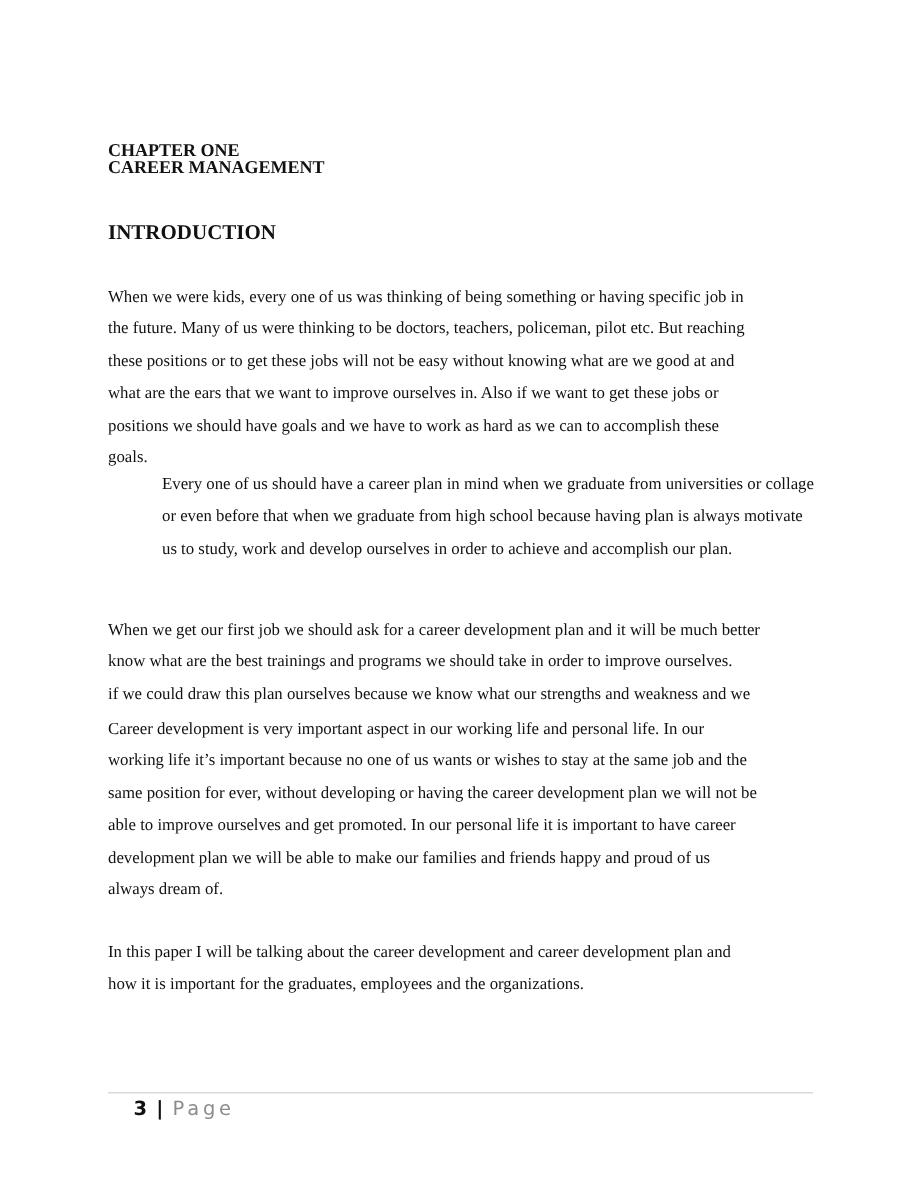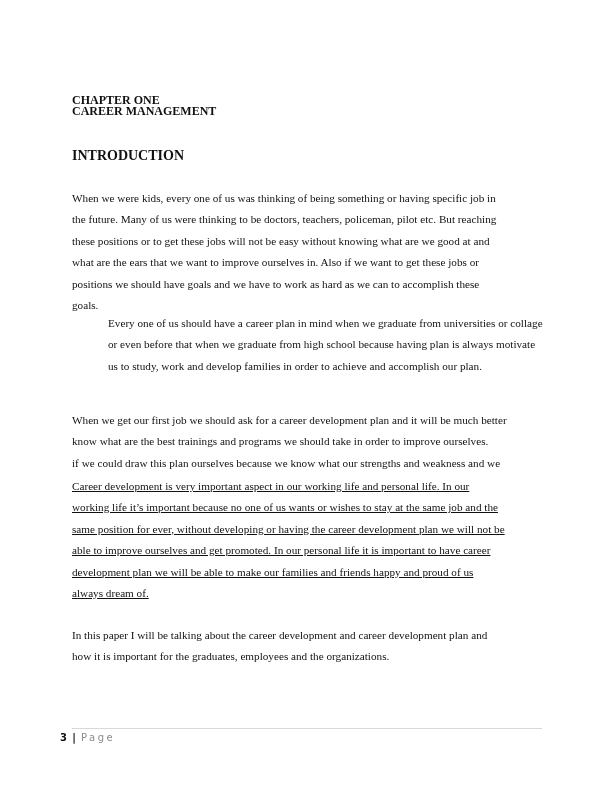--- a/index.html
+++ b/index.html
@@ -7,24 +7,24 @@
            font-family: "Liberation Serif", serif; color: #111; }
     .heading { position: absolute; left: 72px; font-weight: bold; font-size: 12px; white-space: nowrap; }
     #ch1 { top: 93px; }
     #ch2 { top: 104px; }
     #intro { top: 148px; font-size: 14px; text-align: center; }
     .para { position: absolute; left: 72px; width: 470px; font-size: 11.2px; line-height: 21.4px; margin: 0; }
     .para .ln { display: block; white-space: nowrap; }
     #p1 { top: 188px; }
     #p2 { top: 313px; margin-left: 36px; }
     #p3 { top: 410px; }
-    #p4 { top: 476px; text-decoration: underline; }
+    #p4 { top: 476px; }
     #p5 { top: 625px; }
     .footer-rule { position: absolute; left: 72px; width: 470px; top: 728px; height: 1px; background: #d9d9d9; }
-    .footer { position: absolute; left: 60px; top: 732px; font-family: "DejaVu Sans", sans-serif; font-size: 10px; white-space: nowrap; }
+    .footer { position: absolute; left: 89px; top: 732px; font-family: "DejaVu Sans", sans-serif; font-size: 13px; white-space: nowrap; }
     .footer .num { font-weight: bold; color: #111; }
     .footer .sep { font-weight: bold; color: #111; margin: 0 2px; }
     .footer .pg { color: #8c8c8c; letter-spacing: 2.5px; }
   </style>
 </head>
 <body>
 
 <div id="ch1" class="heading">CHAPTER ONE</div>
 <div id="ch2" class="heading">CAREER MANAGEMENT</div>
 <div id="intro" class="heading">INTRODUCTION</div>
@@ -34,21 +34,21 @@
   <span class="ln">the future. Many of us were thinking to be doctors, teachers, policeman, pilot etc. But reaching</span>
   <span class="ln">these positions or to get these jobs will not be easy without knowing what are we good at and</span>
   <span class="ln">what are the ears that we want to improve ourselves in. Also if we want to get these jobs or</span>
   <span class="ln">positions we should have goals and we have to work as hard as we can to accomplish these</span>
   <span class="ln">goals.</span>
 </p>
 
 <p id="p2" class="para">
   <span class="ln">Every one of us should have a career plan in mind when we graduate from universities or collage</span>
   <span class="ln">or even before that when we graduate from high school because having plan is always motivate</span>
-  <span class="ln">us to study, work and develop families in order to achieve and accomplish our plan.</span>
+  <span class="ln">us to study, work and develop ourselves in order to achieve and accomplish our plan.</span>
 </p>
 
 <p id="p3" class="para">
   <span class="ln">When we get our first job we should ask for a career development plan and it will be much better</span>
   <span class="ln">know what are the best trainings and programs we should take in order to improve ourselves.</span>
   <span class="ln">if we could draw this plan ourselves because we know what our strengths and weakness and we</span>
 </p>
 
 <p id="p4" class="para">
   <span class="ln">Career development is very important aspect in our working life and personal life. In our</span>

